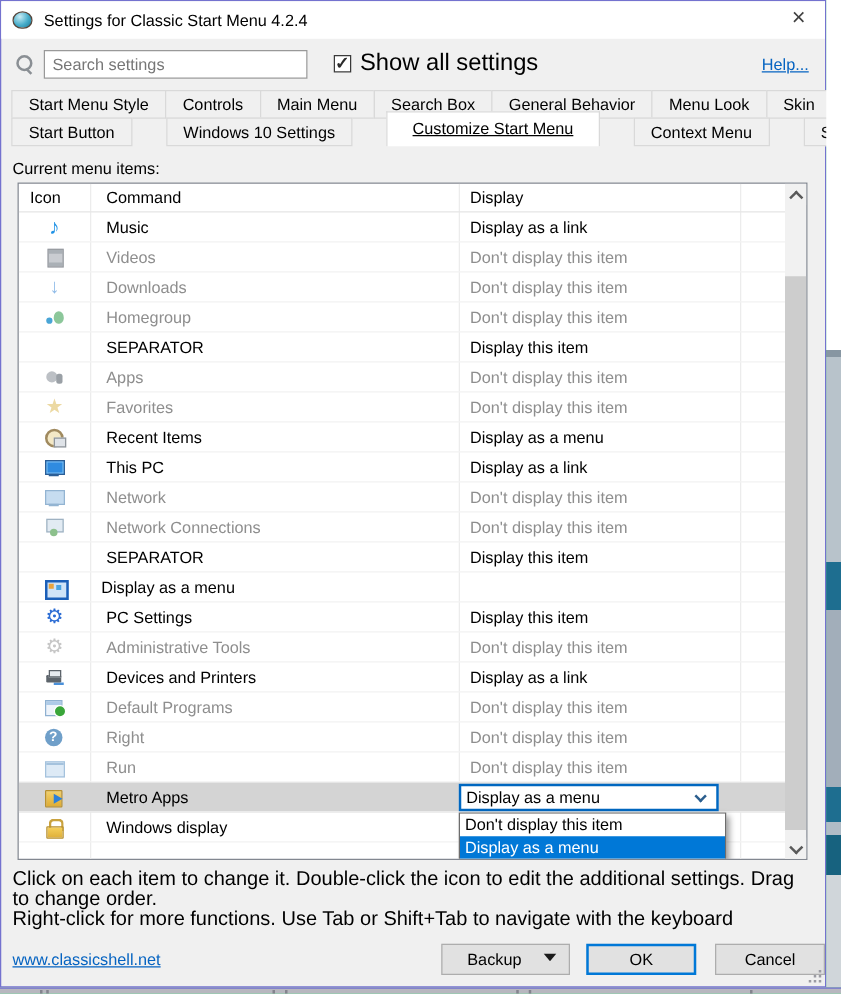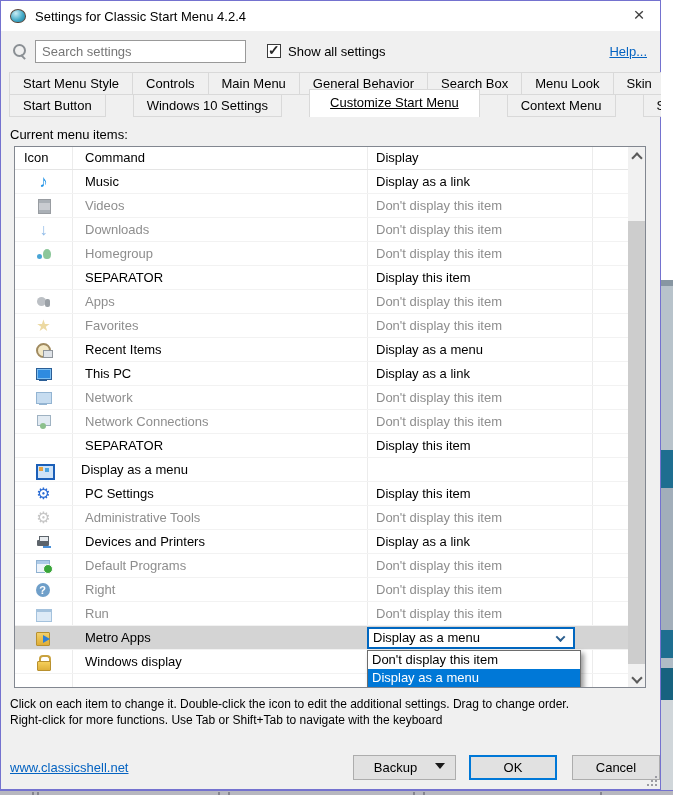--- a/index.html
+++ b/index.html
@@ -34,21 +34,21 @@
     border:2px solid #8a8f94; border-radius:50%; }
   .mag-icon::after { content:""; position:absolute; left:11px; top:12px; width:2px; height:6px;
     background:#8a8f94; transform:rotate(-45deg); }
   .search-input { width:211px; height:23px; border:1px solid #999; background:#fff; margin-left:7px;
     padding:0 6px; font-family:"Liberation Sans",sans-serif; font-size:13px; color:#333; }
   .search-input::placeholder { color:#767676; opacity:1; }
   .checkbox { width:14px; height:14px; background:#fff; border:1px solid #3a3a3a; margin-left:21px;
     position:relative; }
   .checkbox.checked::after { content:"✓"; position:absolute; left:0px; top:-3px; font-size:14px;
     font-weight:bold; color:#2b2b2b; }
-  .cb-label { font-size:13px; margin-left:7px; color:#000; }
+  .cb-label { font-size:19px; margin-left:7px; color:#000; }
   .help-link { margin-left:auto; font-size:13px; color:var(--link,#0563c1);
     text-decoration:underline; cursor:pointer; }
 
   .tabstrip { margin:9px 0 0 8px; position:relative; }
   .tabrow { display:flex; }
   .tabrow2 { margin-top:-1px;gap:28px; }
   .tab { height:23px; line-height:21px; padding:0 13px; font-size:13px; color:#000;
     background:#f0f0f0; border:1px solid #d9d9d9; margin-right:-1px; white-space:nowrap; }
   .tab.active { background:#fff; position:relative; z-index:2; height:28px; line-height:26px;
     margin-top:-5px; border-bottom:none; padding:0 20px;text-decoration:underline; }
@@ -87,21 +87,21 @@
   .combo { position:absolute; left:0; top:1px; width:208px; height:22px; background:#fff;
     border:2px solid var(--combo,#0067c0); display:flex; align-items:center; padding-left:4px;
     line-height:18px; color:#000; z-index:2; }
   .combo-chevron { margin-left:auto; margin-right:9px; width:7px; height:7px;
     border-left:2px solid #2b5e8e; border-top:2px solid #2b5e8e; transform:rotate(225deg) translate(1px,1px); }
   .dropdown { position:absolute; left:352px; top:503px; width:214px; background:#fff;
     border:1px solid #6d6d6d; box-shadow:3px 3px 5px rgba(0,0,0,.4); z-index:5; }
   .dd-option { height:18px; line-height:17px; padding-left:4px; font-size:13px; color:#000; background:#fff; }
   .dd-option.hl { background:var(--accent,#0078d7); color:#fff; }
 
-  .hint { margin:8px 0 0 9px; font-size:12px; line-height:16px; color:#000; width:640px; }
+  .hint { margin:8px 0 0 9px; font-size:16px; line-height:16px; color:#000; width:640px; }
 
   .bottombar { position:absolute; left:0; bottom:9px; width:659px; display:flex; align-items:center; }
   .site-link { margin-left:9px; font-size:13px; color:var(--link,#0563c1); text-decoration:underline; }
   .btn { height:25px; background:#e1e1e1; border:1px solid #adadad; font-size:13px; color:#000;
     display:flex; align-items:center; justify-content:center; }
   .btn-backup { width:103px; margin-left:auto; position:relative; padding-right:18px; }
   .btn-backup .dd-arrow { position:absolute; right:10px; top:7px; width:0; height:0;
     border:5px solid transparent; border-top:6px solid #1a1a1a; }
   .btn-ok { width:88px; margin-left:13px; border:2px solid var(--accent,#0078d7); }
   .btn-cancel { width:88px; margin-left:15px; }
@@ -191,22 +191,22 @@
       <span class="checkbox checked" id="show-all-cb"></span>
       <span class="cb-label">Show all settings</span>
       <span class="help-link">Help...</span>
     </div>
 
     <div class="tabstrip">
       <div class="tabrow tabrow1" id="tabrow1">
           <div class="tab">Start Menu Style</div>
           <div class="tab">Controls</div>
           <div class="tab">Main Menu</div>
+          <div class="tab">Search Box</div>
           <div class="tab">General Behavior</div>
-          <div class="tab">Search Box</div>
           <div class="tab">Menu Look</div>
           <div class="tab">Skin</div>
         </div>
       <div class="tabrow tabrow2" id="tabrow2">
           <div class="tab">Start Button</div>
           <div class="tab">Windows 10 Settings</div>
           <div class="tab active">Customize Start Menu</div>
           <div class="tab">Context Menu</div>
           <div class="tab">Sounds</div>
           <div class="tab">Language</div>

